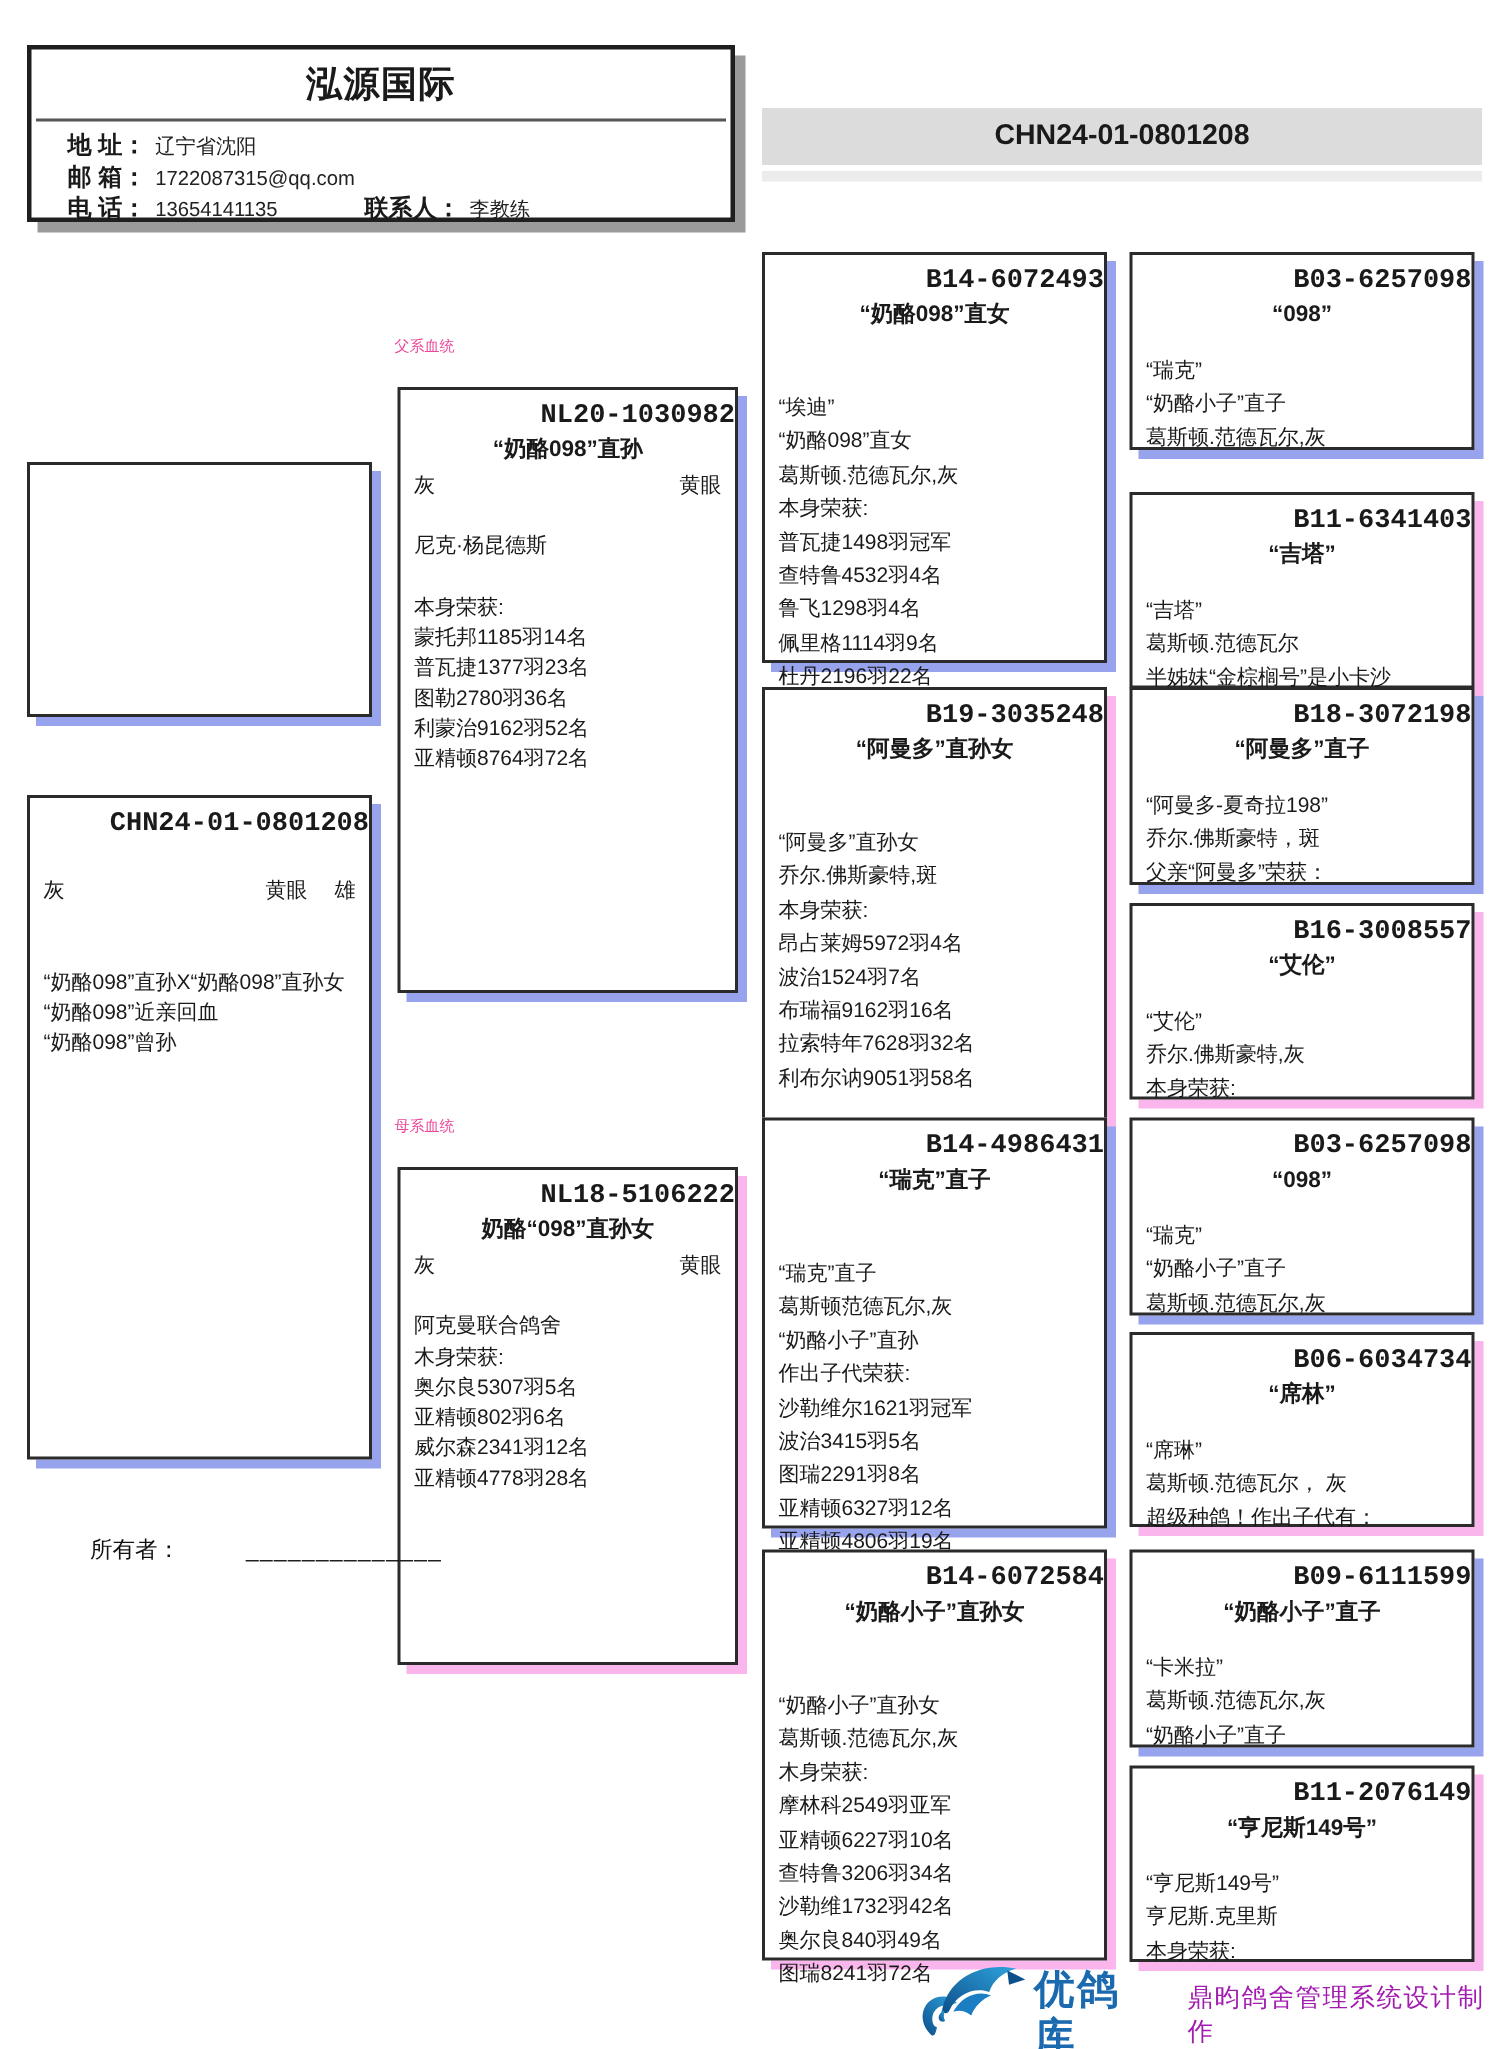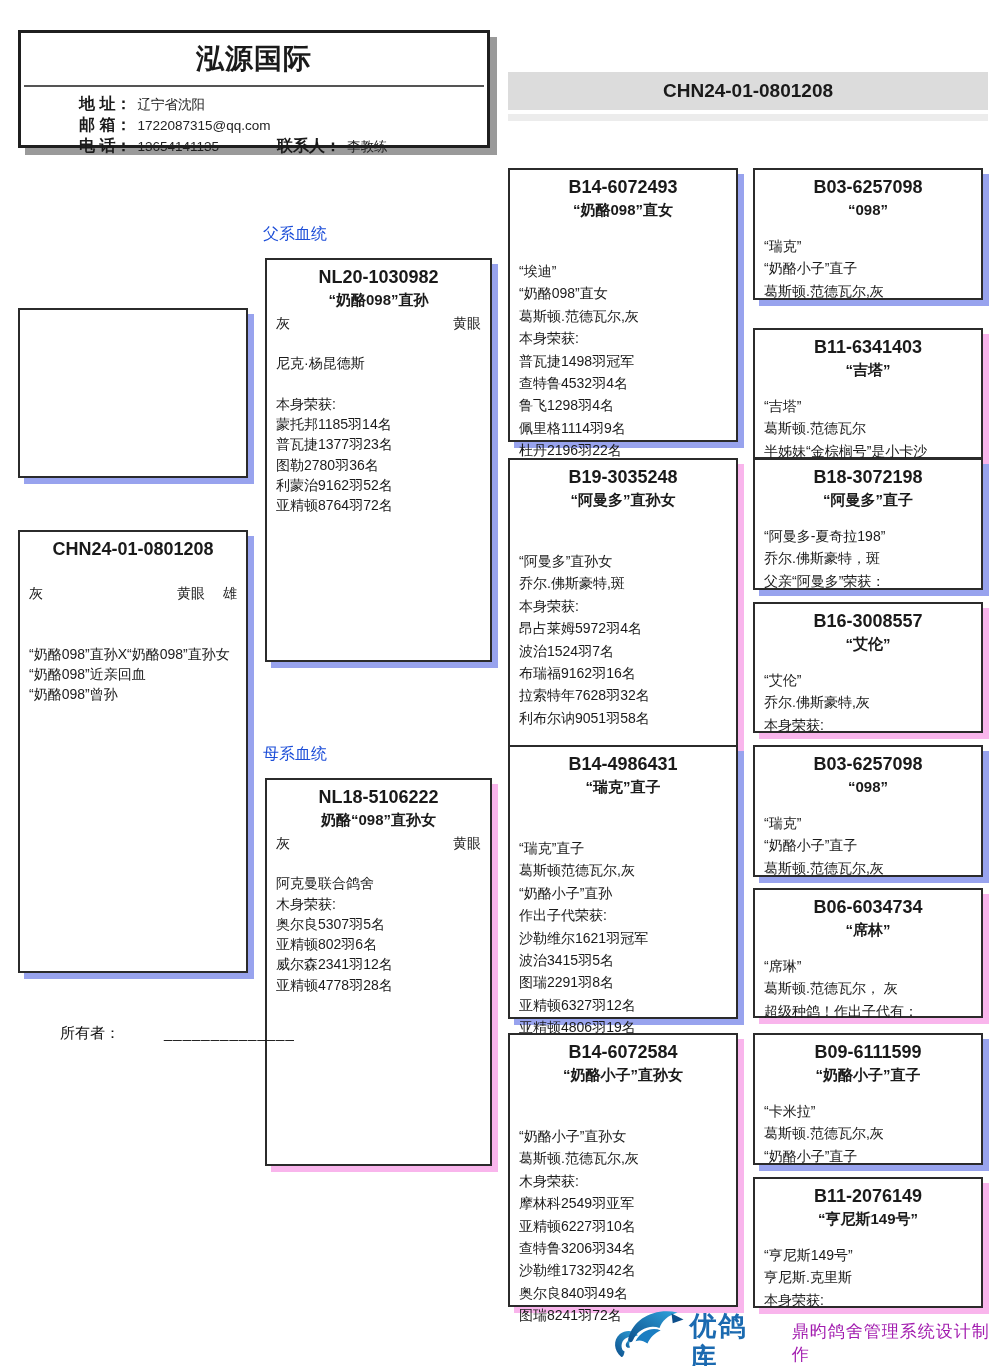--- a/index.html
+++ b/index.html
@@ -3,50 +3,50 @@
 <meta charset="utf-8">
 <style>
   * { margin:0; padding:0; box-sizing:border-box; }
   html,body { background:#fff; }
   body { font-family:"Liberation Sans","DejaVu Sans",sans-serif; color:#1a1a1a; }
   .page { position:relative; width:1006px; height:1366px; background:#ffffff; overflow:hidden; }
 
   
   .header-card { position:absolute; left:18px; top:30px; width:472px; height:118px;
     background:#fff; border:3px solid #1f1f1f; box-shadow:7px 7px 0 #9a9a9a; }
-  .company { text-align:center; font-size:28px; font-weight:bold; padding-top:7px; letter-spacing:1px; }
+  .company { text-align:center; font-size:24px; font-weight:bold; padding-top:7px; letter-spacing:1px; }
   .header-divider { height:2px; background:#555; margin:7px 3px 6px 3px; }
-  .info-area { padding-left:24px; font-size:14px;margin-left:34px; }
+  .info-area { padding-left:24px; font-size:14px; }
   .info-row { height:21px; line-height:21px; white-space:nowrap; }
   .info-row .lbl { font-weight:bold; font-size:16px; margin-right:6px; }
   .info-row .lbl2 { font-weight:bold; font-size:16px; margin-left:58px; margin-right:6px; }
   .info-row .val { font-size:13.5px; color:#222; }
 
   
   .ring-banner { position:absolute; left:508px; top:72px; width:480px; height:38px;
     background:#dcdcdc; text-align:center; line-height:38px; font-size:19px; font-weight:bold; }
   .ring-banner-shadow { position:absolute; left:508px; top:114px; width:480px; height:7px; background:#ececec; }
 
   
   .box { position:absolute; background:#fff; border:2px solid #2b2b2b; }
   .shadow-blue { box-shadow:6px 6px 0 #98a3ee; }
   .shadow-pink { box-shadow:6px 6px 0 #f9b5ec; }
-  .box-ring { text-align:center; font-weight:bold; font-size:18px; padding-top:5px; line-height:24px; }
+  .box-ring { text-align:right; font-weight:bold; font-size:18px; padding-top:5px; line-height:24px;font-family:Liberation Mono, monospace; }
   .box-name { text-align:center; font-weight:bold; font-size:15px; line-height:21px; }
   .attr-row { display:flex; justify-content:space-between; padding:0 9px; font-size:14px; line-height:20px; margin-top:3px; }
   .attr-right span + span { margin-left:18px; }
   .box-lines { white-space:pre-line; font-size:14px; line-height:1.45; padding:0 9px; }
   .gp .box-lines, .ggp .box-lines { line-height:1.6; }
   .gp .box-lines { margin-top:40px; }
   .ggp .box-lines { margin-top:15px; }
   .subject-box .attr-row { margin-top:22px; }
   .photo-box { position:absolute; left:18px; top:308px; width:230px; height:170px;
     background:#fff; border:2px solid #2b2b2b; box-shadow:6px 6px 0 #98a3ee; }
 
-  .lineage-label { position:absolute; font-size:16px; color:#1d4ed8; }
+  .lineage-label { position:absolute; font-size:10px; color:#ec4899; }
 
   .owner-line { position:absolute; left:60px; top:1024px; font-size:15px; color:#111; white-space:nowrap; }
   .owner-line .blank { letter-spacing:1px;margin-left:44px; }
 
   
   .footer-logo { position:absolute; left:612px; top:1304px; display:flex; align-items:flex-start; }
   .logo-bird { width:74px; height:60px; }
   .logo-text { margin-left:4px; }
   .logo-cn { font-size:27px; font-weight:bold; color:#1b6ab0; letter-spacing:2px; line-height:32px; margin-top:6px; }
   .footer-tagline { margin-left:16px; margin-top:16px; font-size:17px; color:#a21caf; letter-spacing:1px; }
@@ -104,21 +104,21 @@
 尼克·杨昆德斯
 
 本身荣获:
 蒙托邦1185羽14名
 普瓦捷1377羽23名
 图勒2780羽36名
 利蒙治9162羽52名
 亚精顿8764羽72名</div>
   </div>
 
-  <div class="box shadow-pink" style="left:265px; top:778px; width:227px; height:388px;">
+  <div class="box shadow-pink" style="left:265px; top:778px; width:227px; height:332px;">
     <div class="box-ring">NL18-5106222</div>
     <div class="box-name">奶酪“098”直孙女</div>
     <div class="attr-row">
       <span>灰</span>
       <span>黄眼</span>
     </div>
     <div class="box-lines">
 阿克曼联合鸽舍
 木身荣获:
 奥尔良5307羽5名

